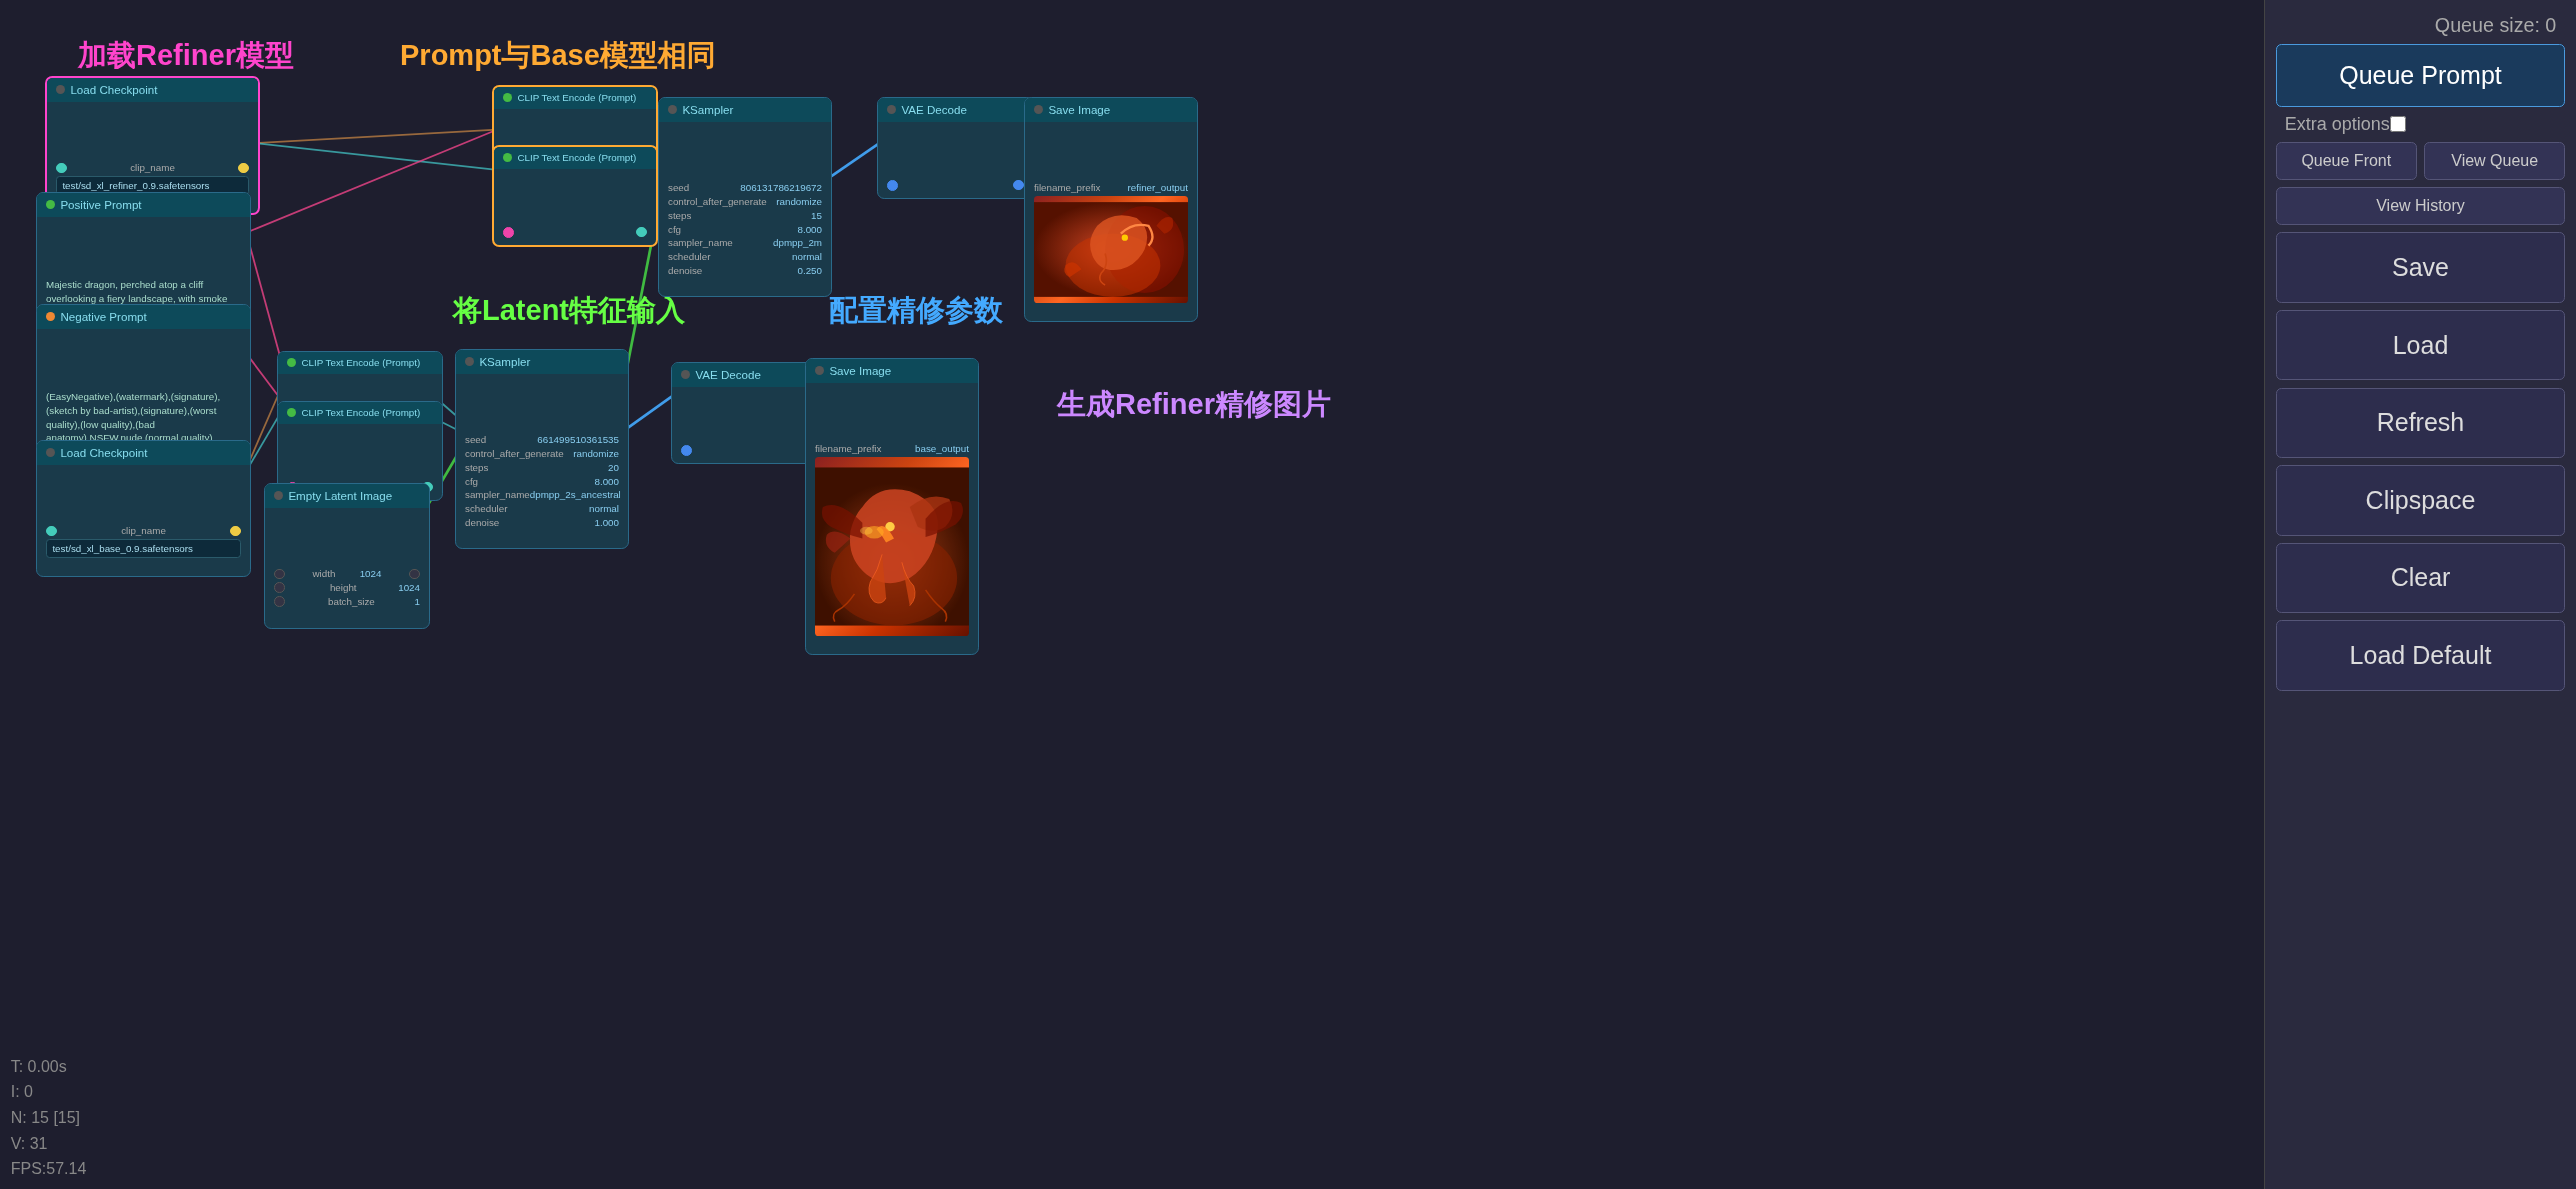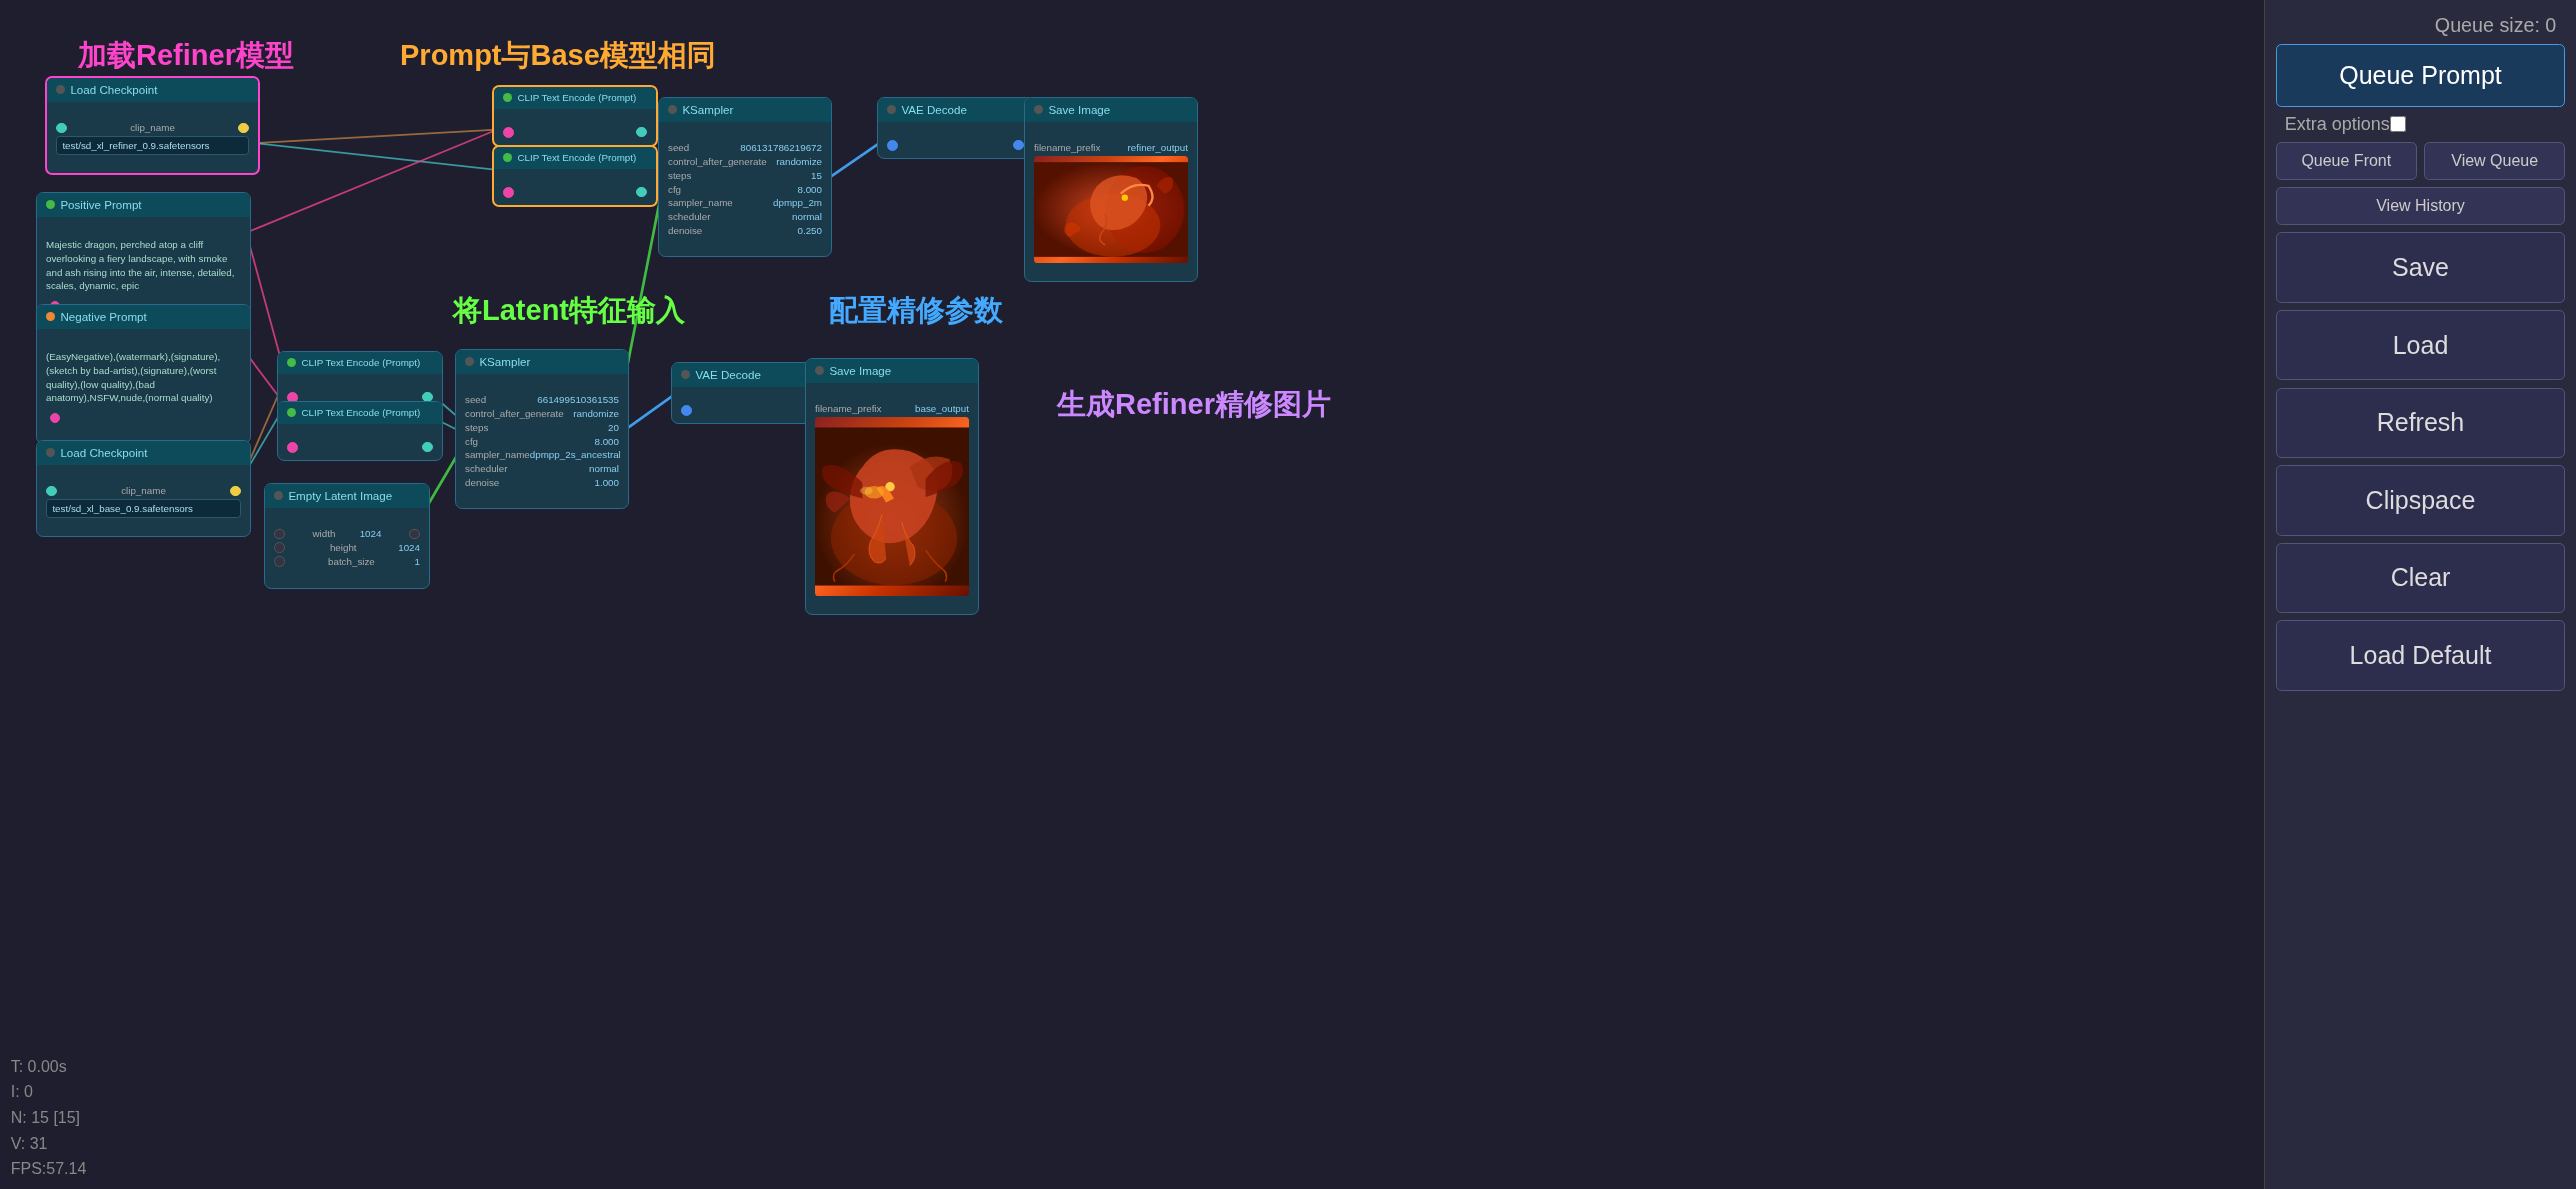--- a/index.html
+++ b/index.html
@@ -131,20 +131,21 @@
       height: 9px;
       border-radius: 50%;
       background: #555;
       display: inline-block;
     }
     .node-dot.green { background: #44bb44; }
     .node-dot.orange { background: #ee8833; }
 
     .node-body {
       padding: 18px 9px;
+      margin-top: 40px;
     }
 
     .node-row {
       display: flex;
       align-items: center;
       justify-content: space-between;
       margin: 2.7px 0;
       font-size: 10.7px;
     }
 

